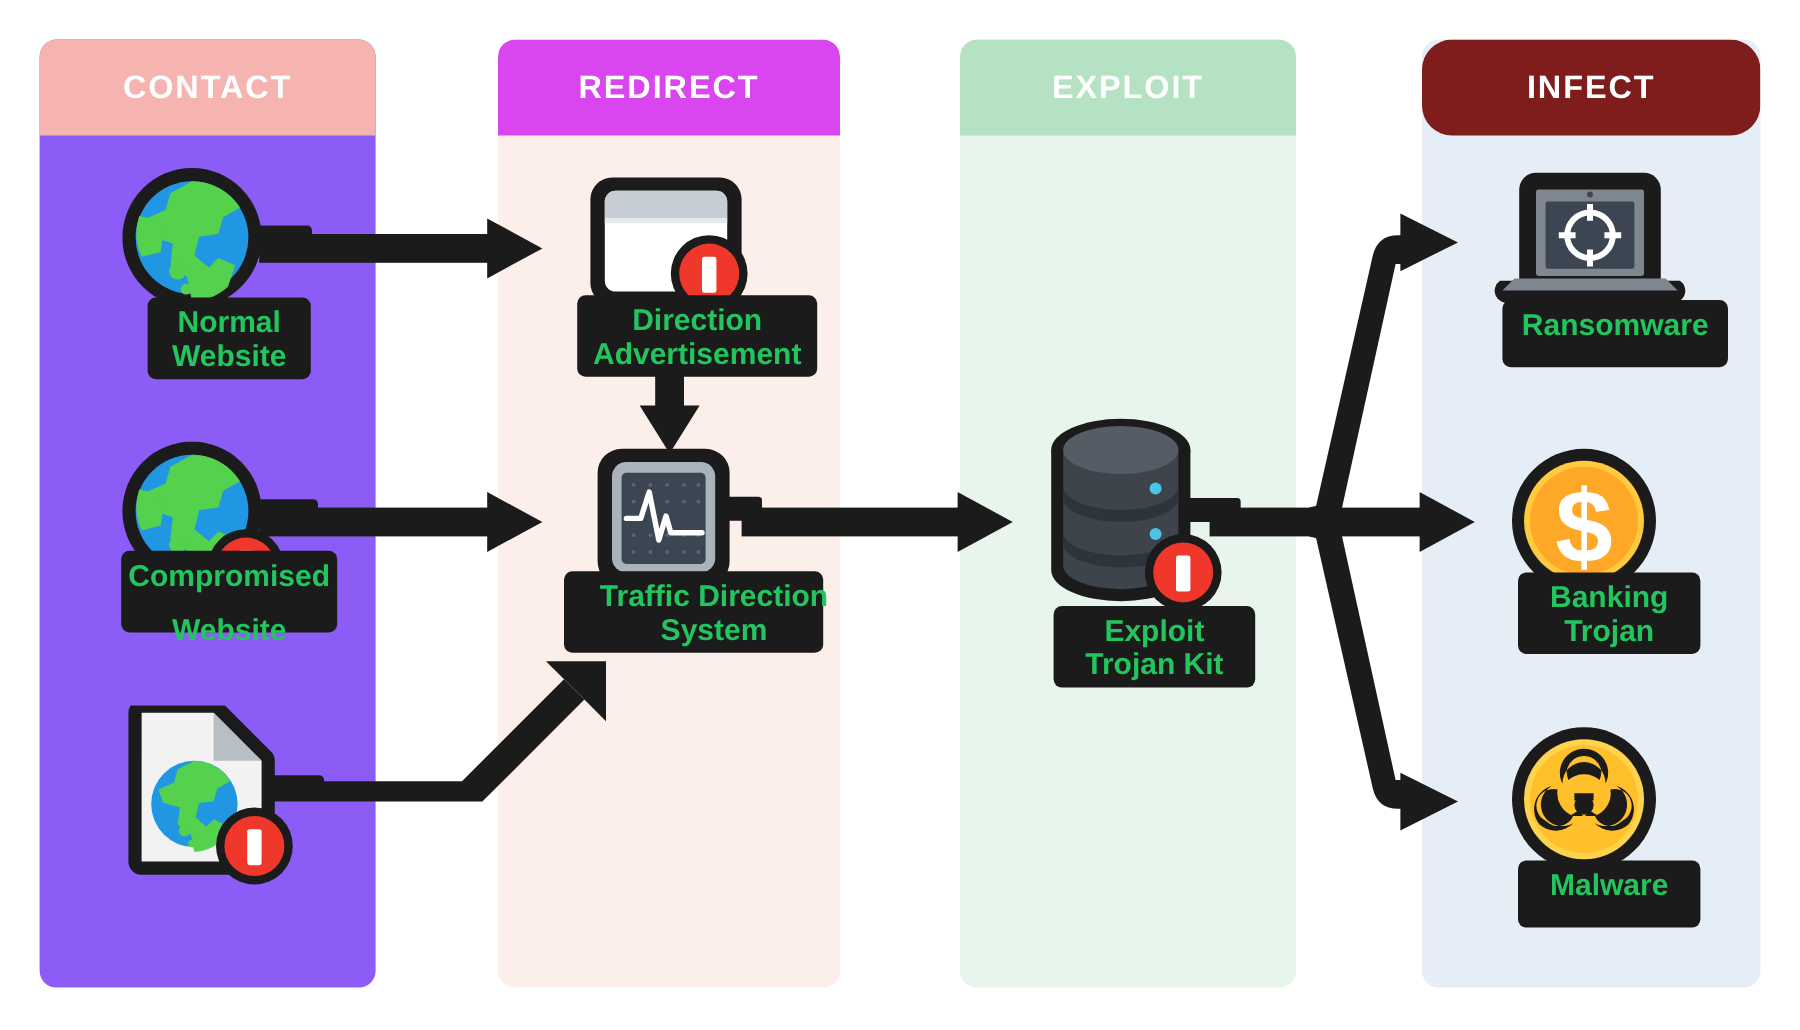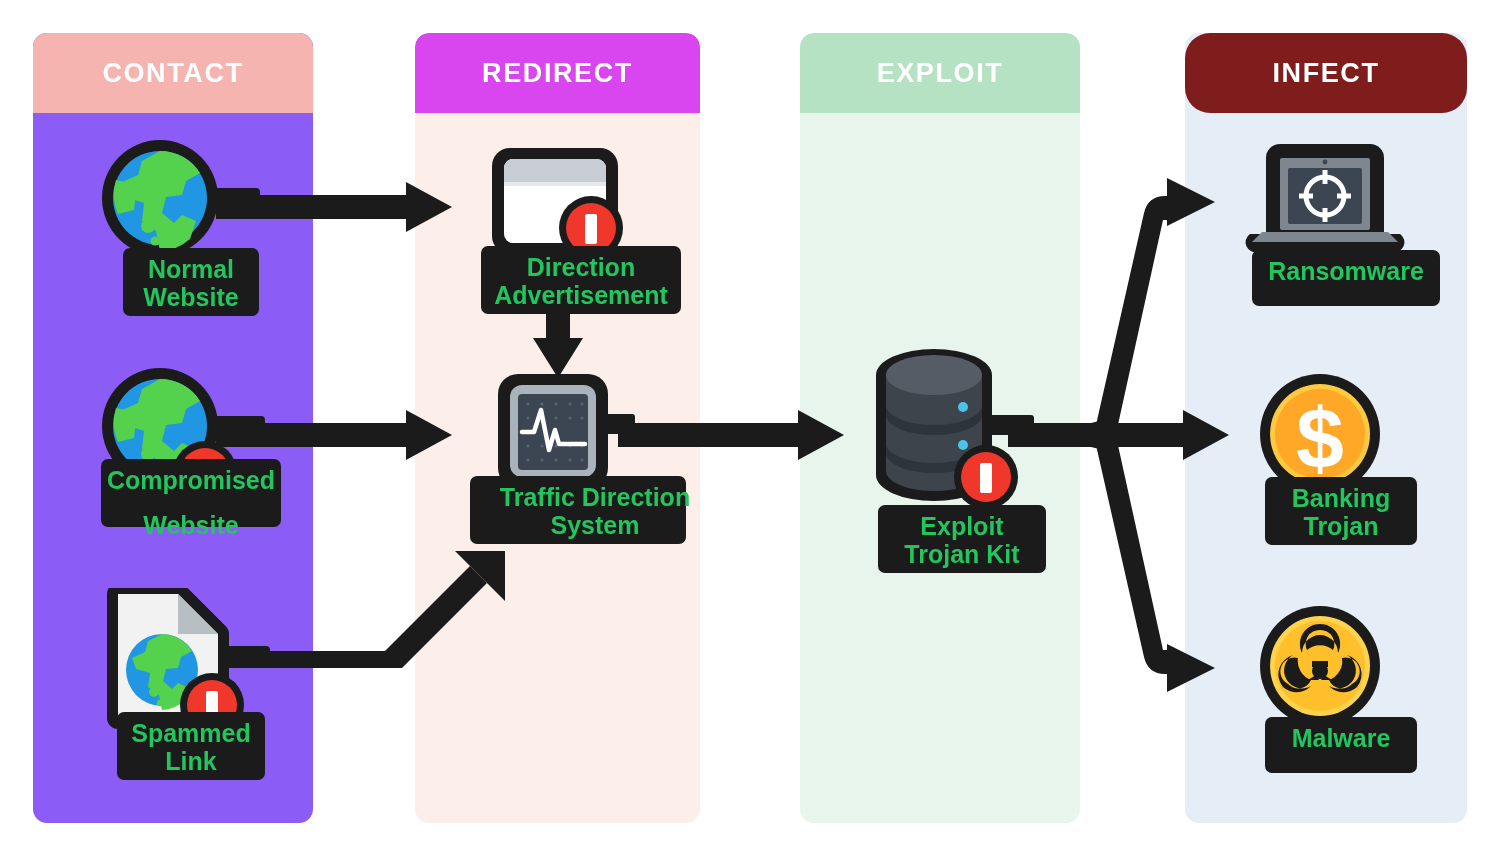--- a/index.html
+++ b/index.html
@@ -147,24 +147,20 @@
       <circle cx="62" cy="82" r="36" fill="#2196e3"></circle>
       <path d="M62 46 a36 36 0 0 1 30 17 l-11 6 -3 11 -12 1 -3 12 9 8 6 -6 11 5 -5 13 a36 36 0 0 1 -22 9 l-3 -15 -11 -8 2 -14 -14 -4 -4 -11 13 -6 3 -11 z" fill="#54d14d"></path>
       <circle cx="54" cy="104" r="5" fill="#54d14d"></circle>
       <circle cx="60" cy="115" r="3.2" fill="#54d14d"></circle>
       <g>
         <circle cx="112" cy="117" r="32" fill="#1b1b1b"></circle>
         <circle cx="112" cy="117" r="25" fill="#f0372b"></circle>
         <rect x="106" y="103" width="12" height="30" rx="2" fill="#ffffff"></rect>
       </g>
     </svg>
-    <div class="plate" style="left:-4px;top:124px;width:148px;height:68px;">
-      <span>Spammed</span>
-      <span class="l2">Link</span>
-    </div>
   </div>
 
   <div class="node" style="left:478px;top:142px;">
     <svg width="165" height="125" viewBox="0 0 165 125">
       <rect x="14" y="6" width="126" height="106" rx="18" fill="#1b1b1b"></rect>
       <rect x="26" y="17" width="102" height="84" rx="9" fill="#ffffff"></rect>
       <path d="M26 26 a9 9 0 0 1 9 -9 h84 a9 9 0 0 1 9 9 v14 h-102 z" fill="#c6cdd4"></path>
       <rect x="26" y="40" width="102" height="4" fill="#e6e9ec"></rect>
       <g>
         <circle cx="113" cy="86" r="32" fill="#1b1b1b"></circle>

